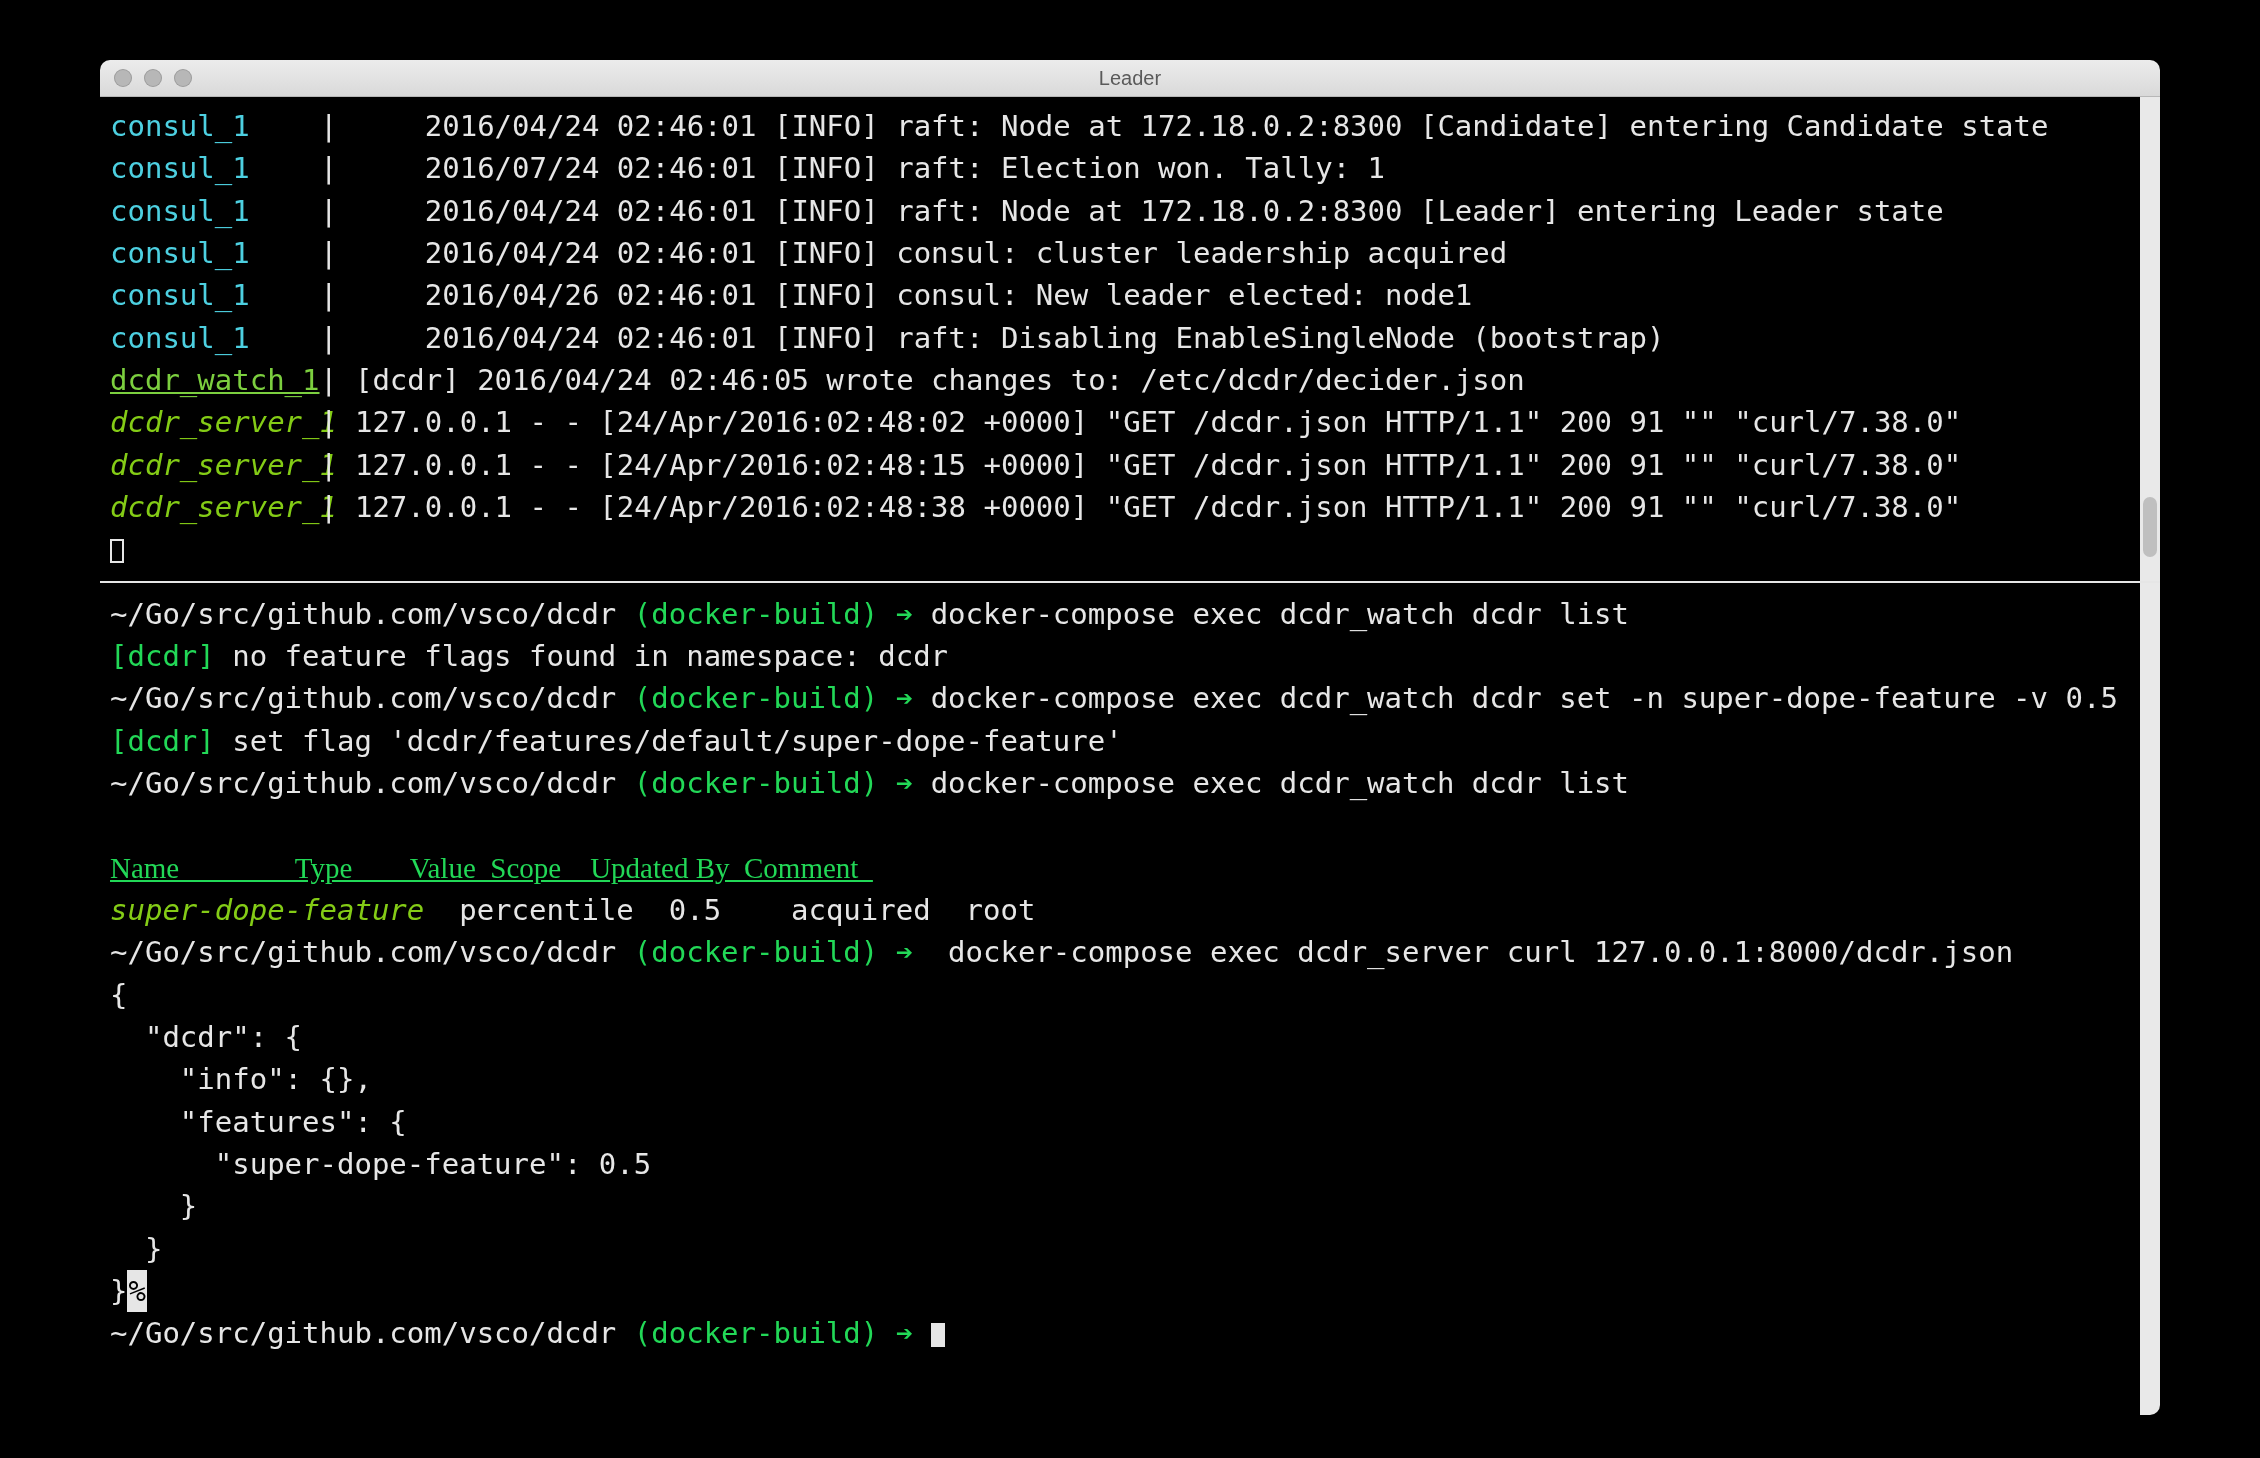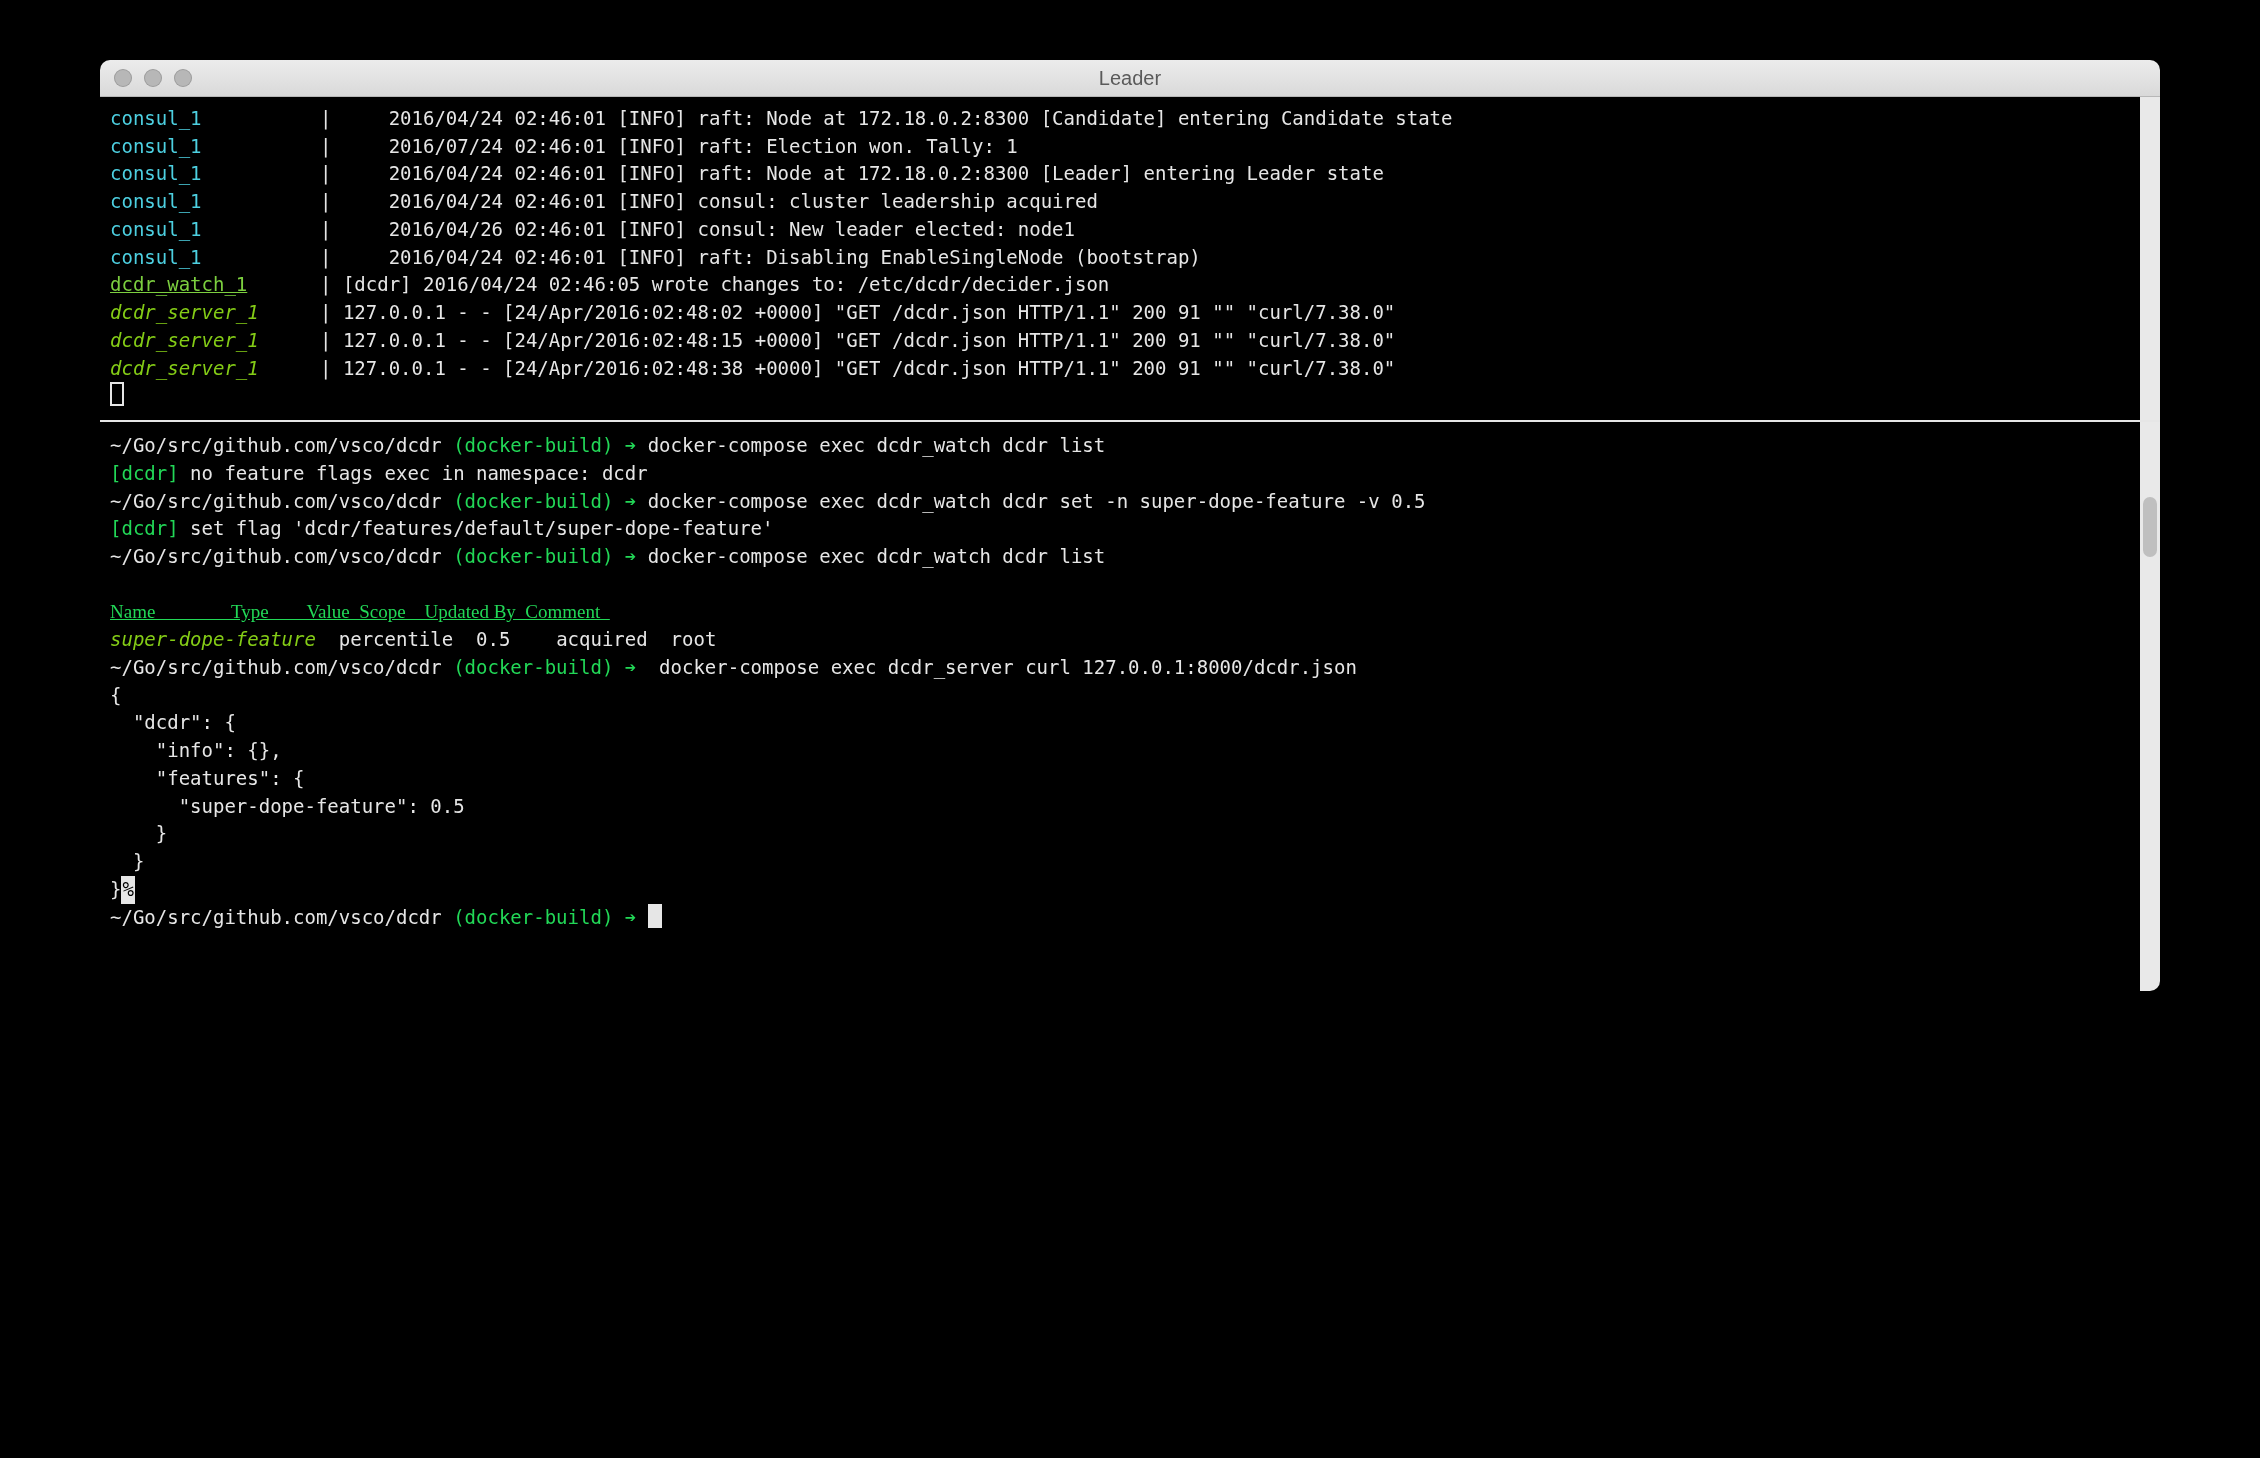--- a/index.html
+++ b/index.html
@@ -47,21 +47,21 @@
     left: 0; right: 0;
     text-align: center;
     font-family: -apple-system, "Helvetica Neue", Arial, sans-serif;
     font-size: 20px;
     color: #5a5a5a;
     pointer-events: none;
   }
   .term {
     background: #000;
     font-family: Menlo, "DejaVu Sans Mono", Consolas, monospace;
-    font-size: 19px;
+    font-size: 29px;
     line-height: 1.46;
     color: #e6e6e6;
     position: relative;
   }
   .scroll-gutter {
     position: absolute;
     right: 0; top: 0; bottom: 0;
     width: 20px;
     background: #e9e9e9;
   }
@@ -140,21 +140,21 @@
         <div class="line"><span class="label cyan" style="width:210px;">consul_1</span><span class="pipe">| </span><span class="white">    2016/04/24 02:46:01 [INFO] raft: Disabling EnableSingleNode (bootstrap)</span></div>
         <div class="line"><span class="label green" style="width:210px;text-decoration:underline;">dcdr_watch_1</span><span class="pipe">| </span><span class="white">[dcdr] 2016/04/24 02:46:05 wrote changes to: /etc/dcdr/decider.json</span></div>
         <div class="line"><span class="label yellow" style="width:210px;">dcdr_server_1</span><span class="pipe">| </span><span class="white">127.0.0.1 - - [24/Apr/2016:02:48:02 +0000] "GET /dcdr.json HTTP/1.1" 200 91 "" "curl/7.38.0"</span></div>
         <div class="line"><span class="label yellow" style="width:210px;">dcdr_server_1</span><span class="pipe">| </span><span class="white">127.0.0.1 - - [24/Apr/2016:02:48:15 +0000] "GET /dcdr.json HTTP/1.1" 200 91 "" "curl/7.38.0"</span></div>
         <div class="line"><span class="label yellow" style="width:210px;">dcdr_server_1</span><span class="pipe">| </span><span class="white">127.0.0.1 - - [24/Apr/2016:02:48:38 +0000] "GET /dcdr.json HTTP/1.1" 200 91 "" "curl/7.38.0"</span></div>
         <div class="line"><span class="cursor-box"></span></div>
 
         <div class="divider"></div>
 
         <div class="line"><span class="white">~/Go/src/github.com/vsco/dcdr </span><span class="bgreen">(docker-build)</span><span class="bgreen"> ➔ </span><span class="white">docker-compose exec dcdr_watch dcdr list</span></div>
-        <div class="line"><span class="bgreen">[dcdr]</span><span class="white"> no feature flags exec in namespace: dcdr</span></div>
+        <div class="line"><span class="bgreen">[dcdr]</span><span class="white"> no feature flags found in namespace: dcdr</span></div>
         <div class="line"><span class="white">~/Go/src/github.com/vsco/dcdr </span><span class="bgreen">(docker-build)</span><span class="bgreen"> ➔ </span><span class="white">docker-compose exec dcdr_watch dcdr set -n super-dope-feature -v 0.5</span></div>
         <div class="line"><span class="bgreen">[dcdr]</span><span class="white"> set flag 'dcdr/features/default/super-dope-feature'</span></div>
         <div class="line"><span class="white">~/Go/src/github.com/vsco/dcdr </span><span class="bgreen">(docker-build)</span><span class="bgreen"> ➔ </span><span class="white">docker-compose exec dcdr_watch dcdr list</span></div>
         <div class="line">&nbsp;</div>
         <div class="line"><span class="bgreen underline">Name                Type        Value  Scope    Updated By  Comment  </span></div>
         <div class="line"><span class="yellow">super-dope-feature</span><span class="white">  </span><span class="white">percentile</span><span class="white">  </span><span class="white">0.5</span><span class="white">    </span><span class="white">acquired</span><span class="white">  </span><span class="white">root</span></div>
         <div class="line"><span class="white">~/Go/src/github.com/vsco/dcdr </span><span class="bgreen">(docker-build)</span><span class="bgreen"> ➔ </span><span class="white"> docker-compose exec dcdr_server curl 127.0.0.1:8000/dcdr.json</span></div>
         <div class="line"><span class="white">{</span></div>
         <div class="line"><span class="white">  "dcdr": {</span></div>
         <div class="line"><span class="white">    "info": {},</span></div>

